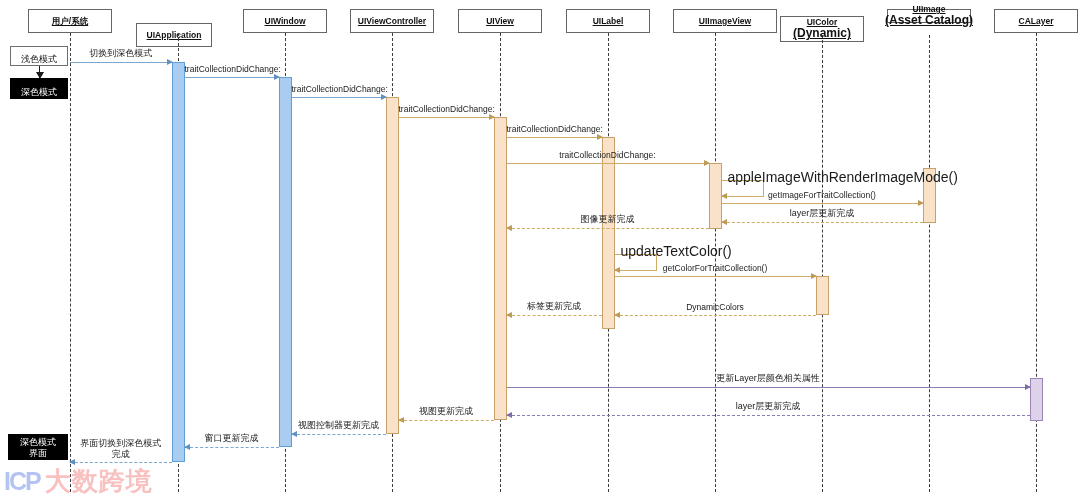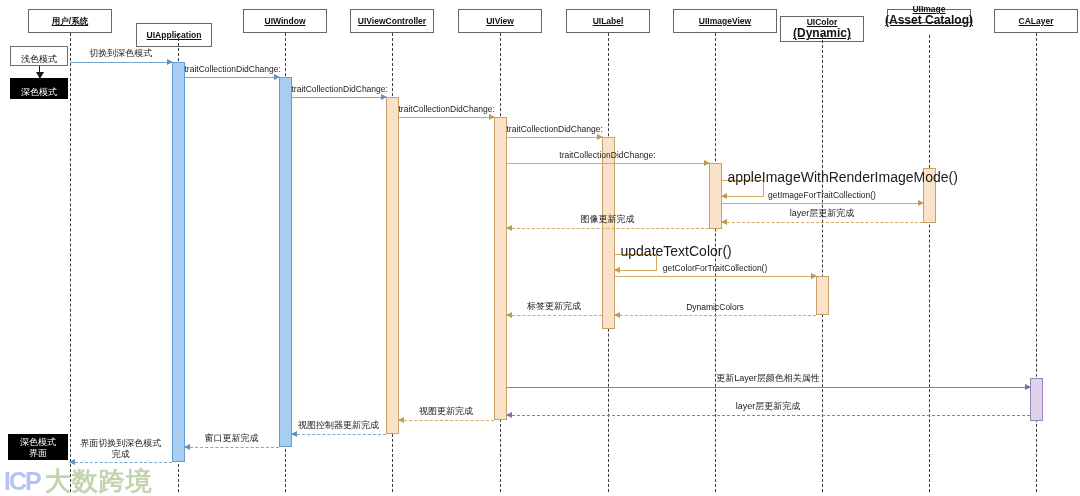--- a/index.html
+++ b/index.html
@@ -189,21 +189,21 @@
   .watermark .wm-logo {
     font-size: 25px;
     font-weight: bold;
     color: #1d4ed8;
     letter-spacing: -2px;
     line-height: 1;
   }
   .watermark .wm-text {
     font-size: 26px;
     font-weight: bold;
-    color: #4d7c0f;
+    color: #ef4444;
     letter-spacing: 1px;
     line-height: 1;
   }
 </style>
 </head>
 <body>
 
 <div id="canvas">
 
   <div id="participants">

